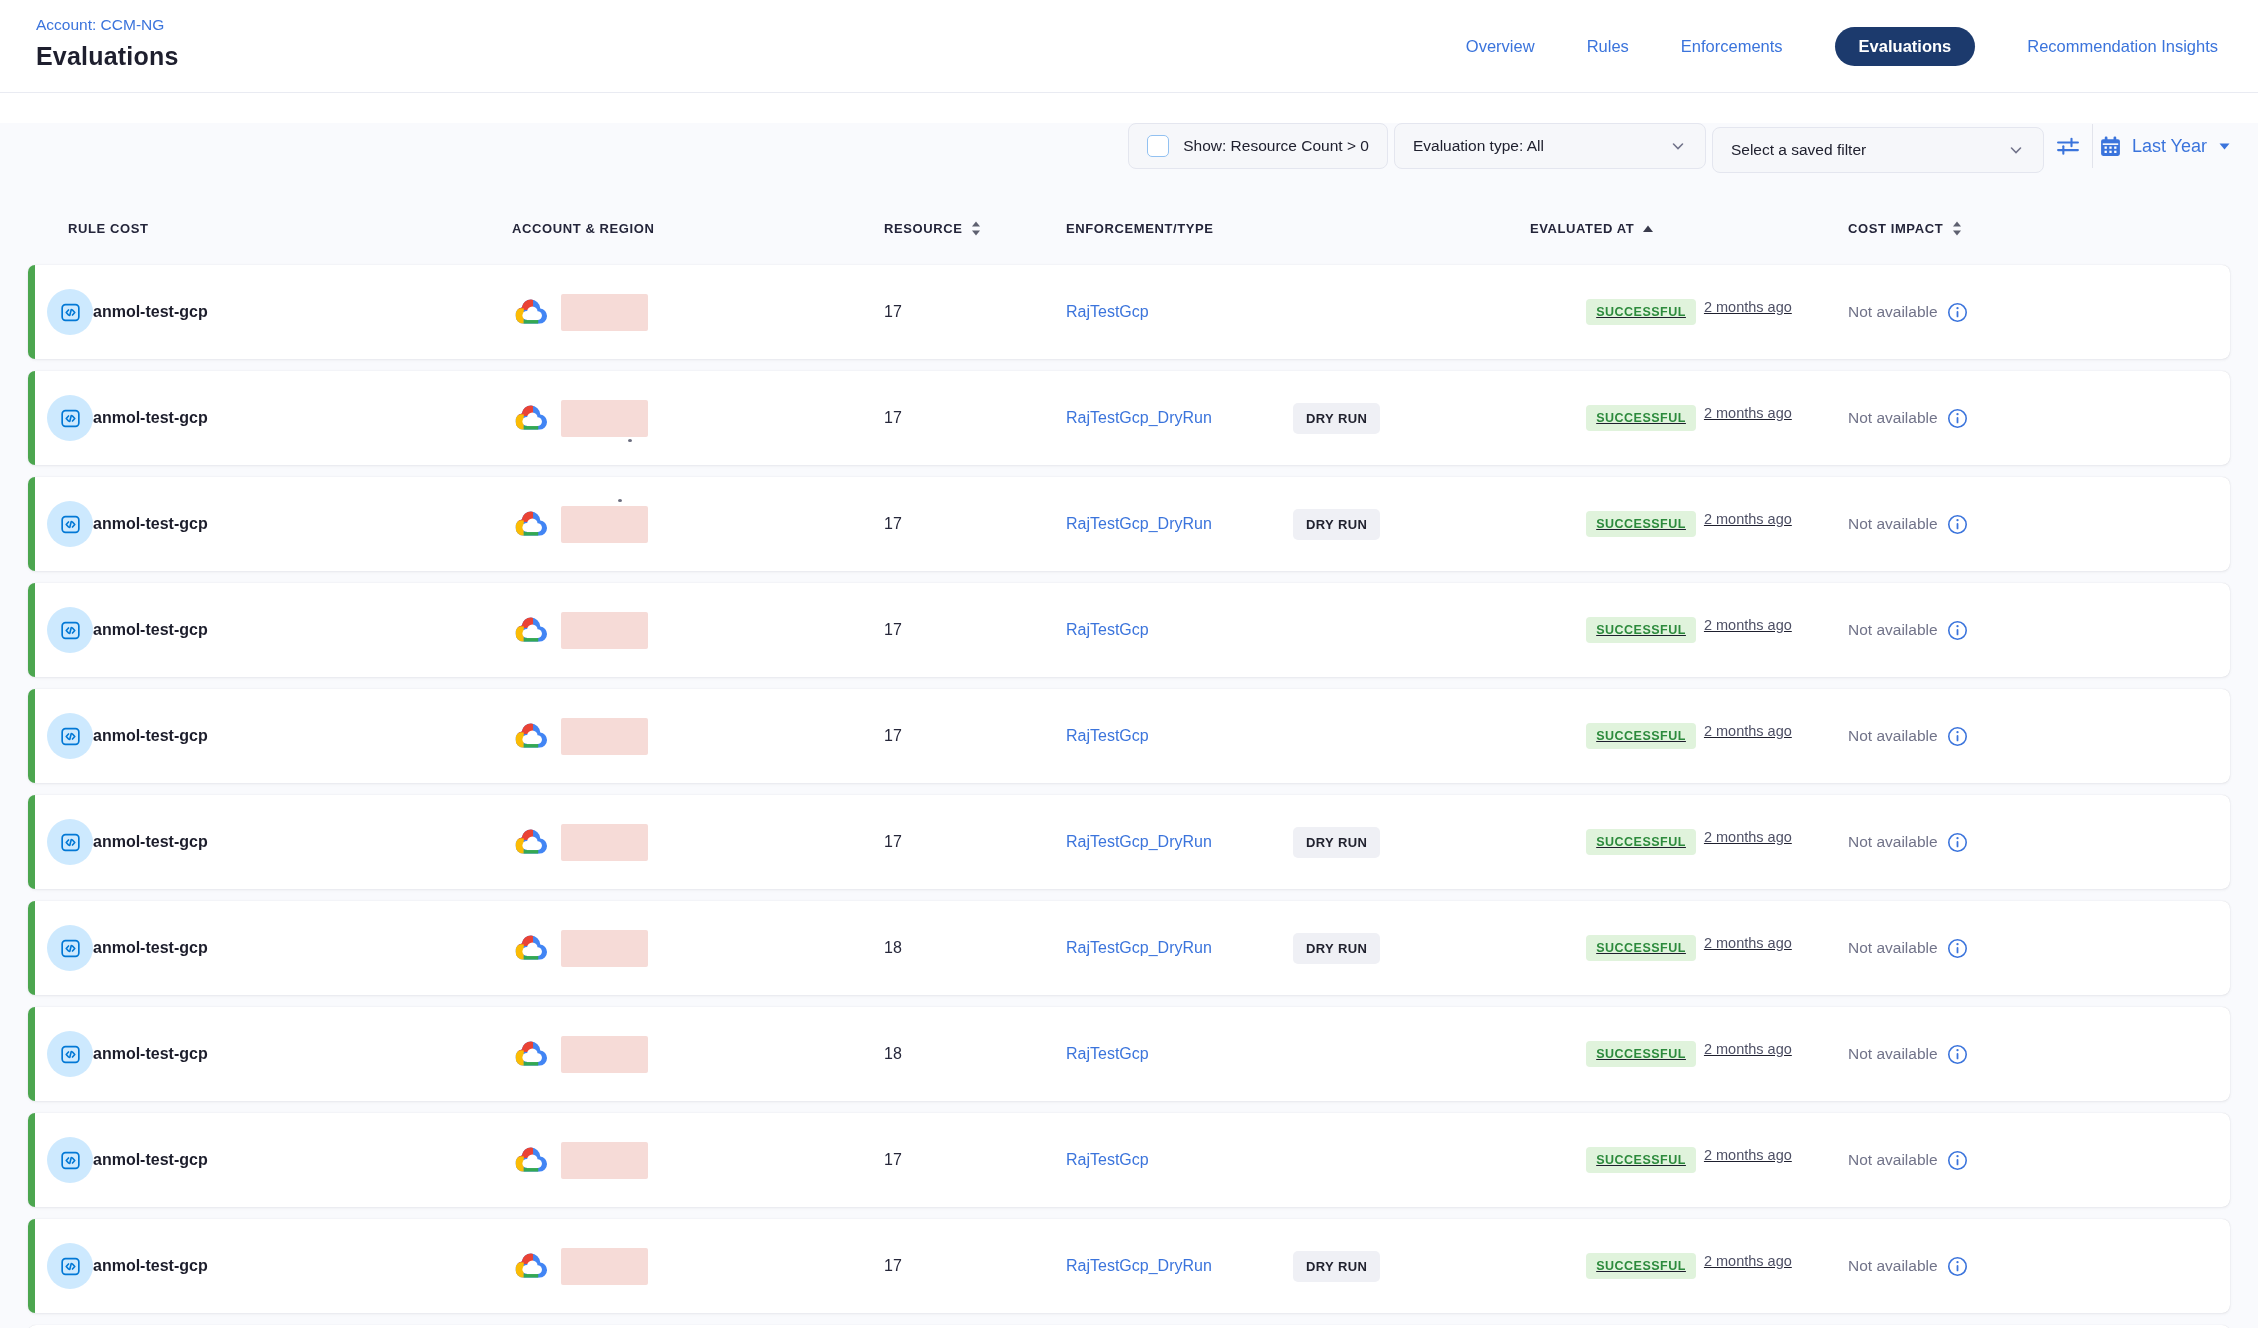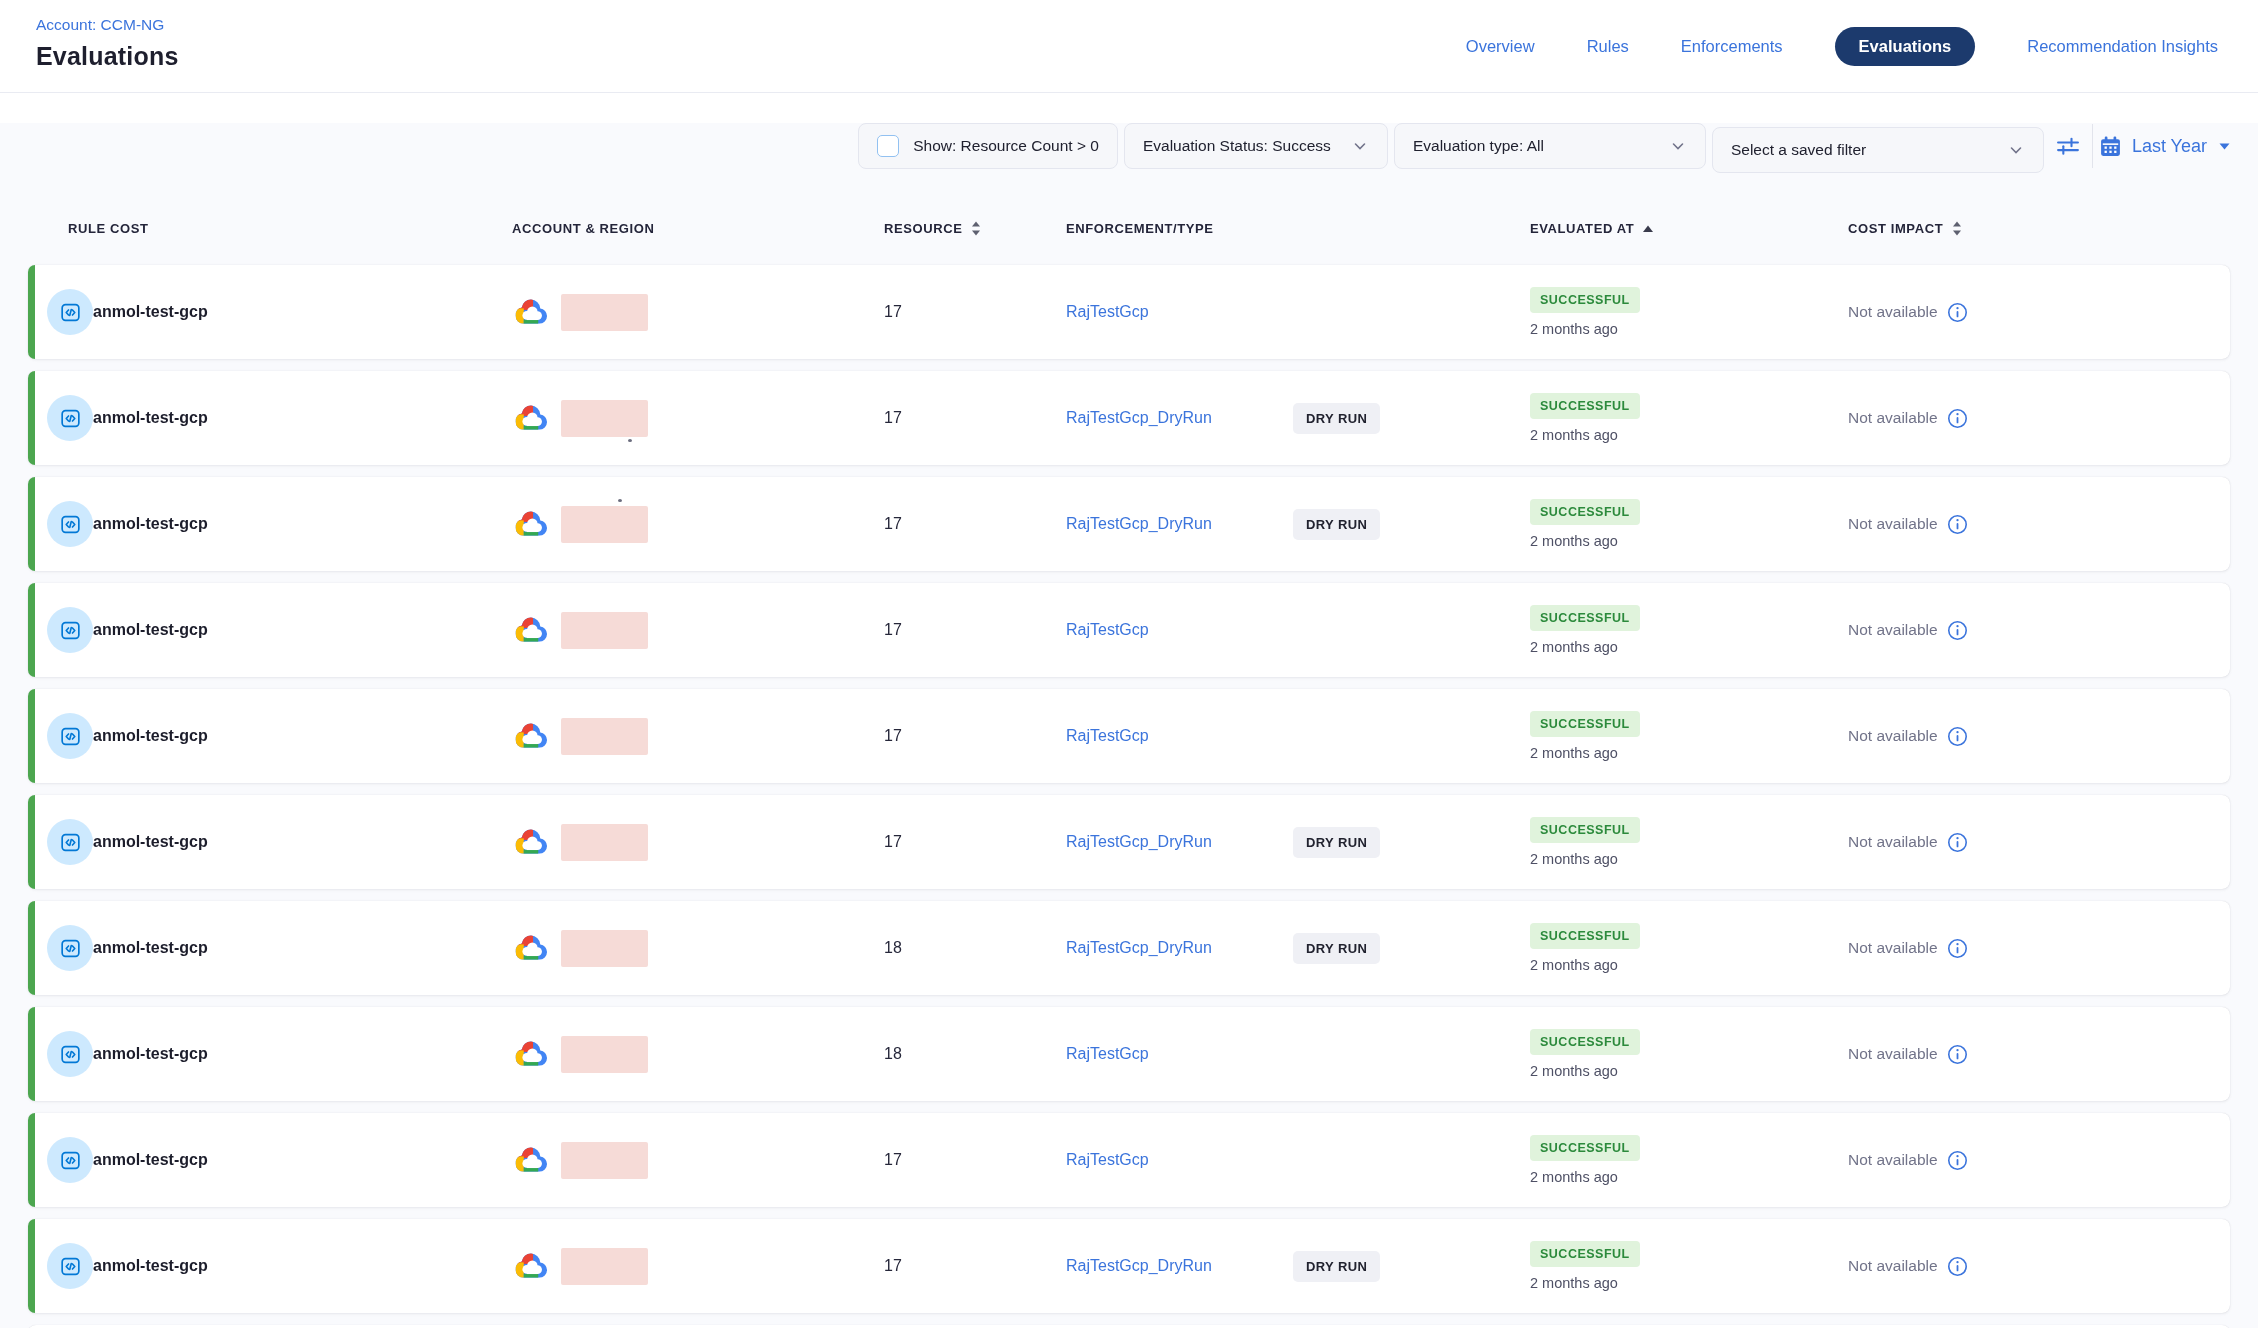--- a/index.html
+++ b/index.html
@@ -87,21 +87,21 @@
   }
   .redacted.artifact-below::after { right:16px; bottom:-5px; }
   .redacted.artifact-above::after { right:26px; top:-7px; }
   .cell-resource span { font-size:16px; font-weight:500; color:#26273a; }
   .cell-enforcement { gap:0; }
   .enf-link { font-size:16px; font-weight:500; color:var(--c-link); text-decoration:none; cursor:pointer; min-width:227px; }
   .dryrun {
     background:var(--c-dryrun-bg); color:#21222f; font-size:13px; font-weight:700;
     letter-spacing:.4px; padding:8px 13px; border-radius:5px; white-space:nowrap;
   }
-  .cell-evaluated { flex-direction:column; align-items:flex-start; justify-content:center; gap:8px; }
+  .cell-evaluated { flex-direction:row; align-items:flex-start; justify-content:center; gap:8px;text-decoration:underline; }
   .success {
     background:var(--c-success-bg); color:var(--c-success-text);
     font-size:12.5px; font-weight:700; letter-spacing:.5px;
     padding:6px 10px; border-radius:4px;
   }
   .ago { font-size:14.5px; color:#4e5065; }
   .cell-cost { gap:9px; }
   .cost-text { font-size:15.5px; color:#717389; }
   .row-sliver {
     margin:0 0 0 28px; width:2202px; height:20px; background:#fff;
@@ -153,26 +153,20 @@
   </header>
 
   <div class="content">
 
     <div class="filter-bar">
       <div class="control">
         <span class="checkbox"></span>
         <span class="control-label">Show: Resource Count &gt; 0</span>
       </div>
 
-      <div class="control dropdown dd-status">
-        <span class="control-label">Evaluation Status: Success</span>
-        <svg class="chev icon" width="18" height="18" viewBox="0 0 18 18">
-            <path d="M4.5 7 L9 11.5 L13.5 7" stroke="#71738a" stroke-width="1.6" fill="none" stroke-linecap="round"></path>
-          </svg>
-      </div>
 
       <div class="control dropdown dd-type">
         <span class="control-label">Evaluation type: All</span>
         <svg class="chev icon" width="18" height="18" viewBox="0 0 18 18">
             <path d="M4.5 7 L9 11.5 L13.5 7" stroke="#71738a" stroke-width="1.6" fill="none" stroke-linecap="round"></path>
           </svg>
       </div>
 
       <div class="control dropdown dd-saved">
         <span class="control-label">Select a saved filter</span>

